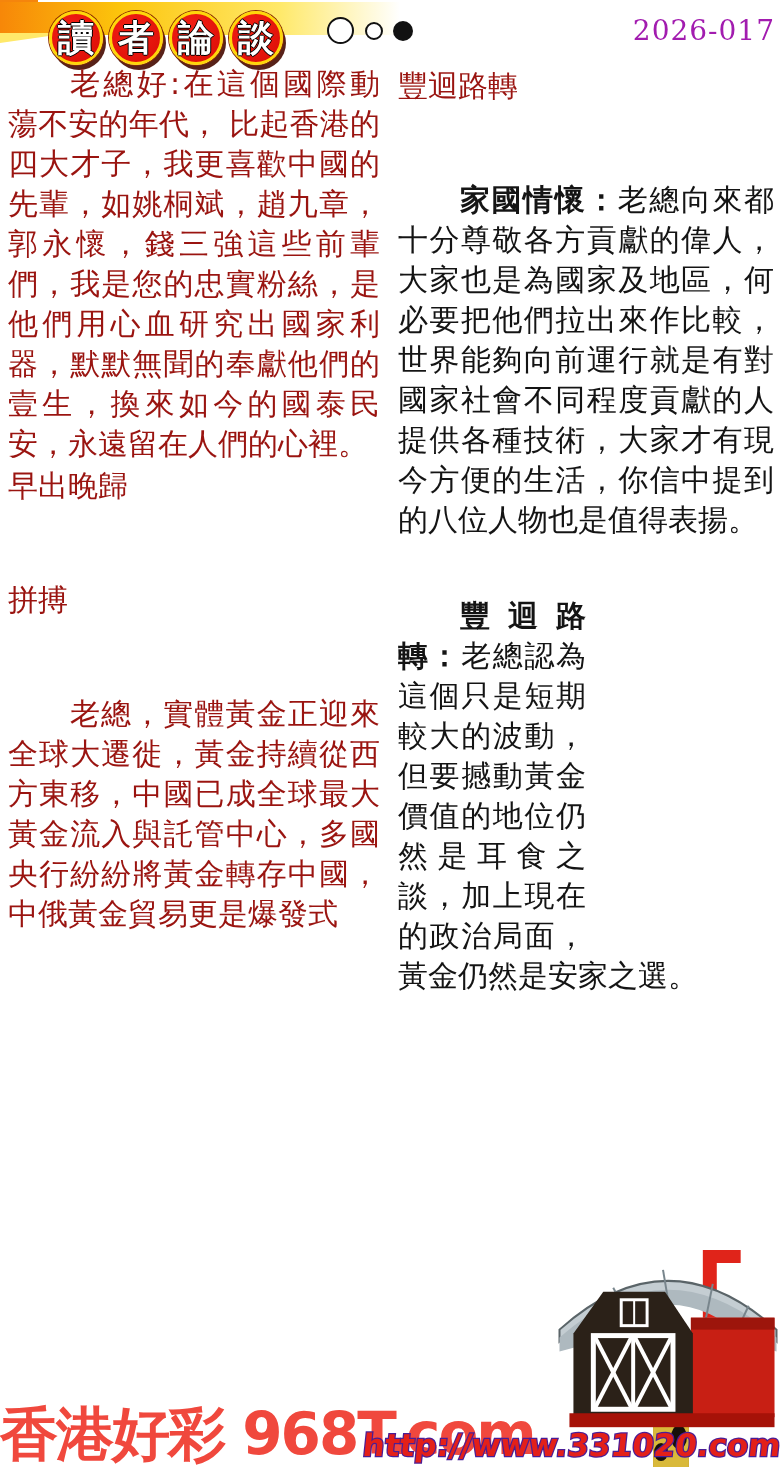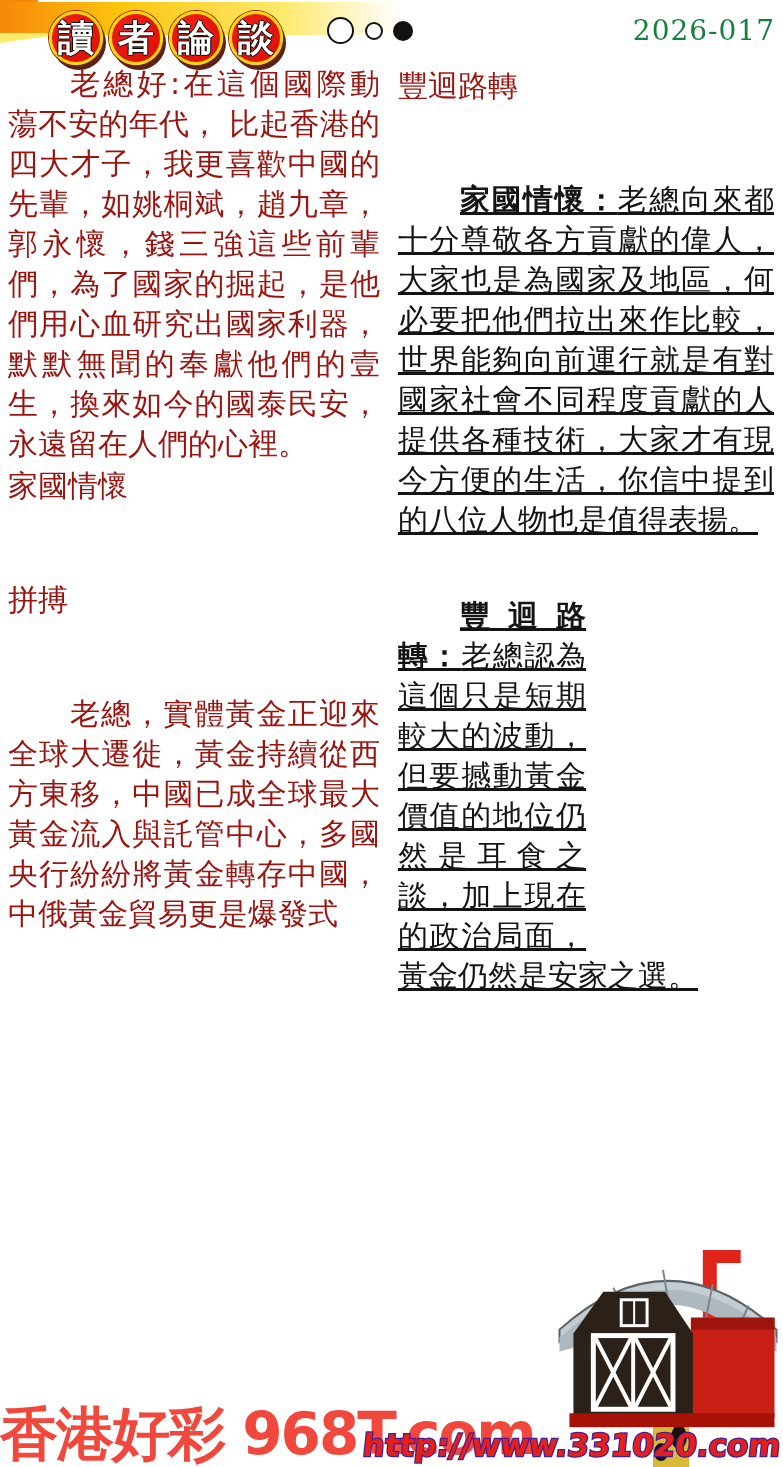--- a/index.html
+++ b/index.html
@@ -27,38 +27,38 @@
     box-shadow:0 0 0 1px #8a2a00, 3px 5px 0 rgba(70,10,0,.9);
     color:#ffffff; font-weight:bold; font-size:36px; line-height:48px; text-align:center;
     text-shadow:-1px 0 #000, 1px 0 #000, 0 -1px #000, 0 1px #000;
   }
   .dot { position:absolute; border-radius:50%; }
   .dot-large  { left:327px; top:17px; width:27px; height:27px; background:#fff; border:2px solid #111; }
   .dot-small  { left:365px; top:22px; width:18px; height:18px; background:#fff; border:2px solid #111; }
   .dot-filled { left:393px; top:21px; width:20px; height:20px; background:#111; }
   .issue {
     position:absolute; right:8px; top:14px;
-    font-family:"DejaVu Serif", serif; font-size:28px; color:#15803d; letter-spacing:1px;
+    font-family:"DejaVu Serif", serif; font-size:28px; color:#a21caf; letter-spacing:1px;
   }
 
   
   .col {
     position:absolute; top:64px; font-size:30px; line-height:40px;
     text-align:justify; text-justify:inter-character; word-break:break-all;
   }
   .col-left  { left:8px;   width:372px; }
   .col-right { left:398px; width:377px; }
   .letter { color:#9a1410; }
   .reply  { color:#141414; }
   .reply b { font-weight:bold; }
   .indent { text-indent:62px; }
   .sig {
     color:#9a1410; text-align:left; padding-right:16px; margin:2px 0 74px 0;
   }
-  .reply { margin:0 1px 56px 0;text-decoration:underline; }
+  .reply { margin:0 1px 56px 0; }
 
   
   .mb-float { float:right; width:188px; height:230px; margin-top:122px; }
 
   
   .mailbox { position:absolute; left:553px; top:1248px; width:230px; height:219px; }
 
   
   .wm-brand {
     position:absolute; left:0; top:1396px; white-space:nowrap;
@@ -88,22 +88,22 @@
   <div class="logo-circle" style="left:229px">談</div>
 </div>
 
 <span class="dot dot-large"></span>
 <span class="dot dot-small"></span>
 <span class="dot dot-filled"></span>
 
 <div class="issue">2026-017</div>
 
 <div class="col col-left">
-  <p class="letter indent">老總好:在這個國際動蕩不安的年代， 比起香港的四大才子，我更喜歡中國的先輩，如姚桐斌，趙九章，郭永懷，錢三強這些前輩們，為了國家的掘起，是他們用心血研究出國家利器，默默無聞的奉獻他們的壹生，換來如今的國泰民安，永遠留在人們的心裡。</p>
-  <p class="sig">家國情懷</p>
+  <p class="letter indent">老總好:在這個國際動蕩不安的年代， 比起香港的四大才子，我更喜歡中國的先輩，如姚桐斌，趙九章，郭永懷，錢三強這些前輩們，我是您的忠實粉絲，是他們用心血研究出國家利器，默默無聞的奉獻他們的壹生，換來如今的國泰民安，永遠留在人們的心裡。</p>
+  <p class="sig">早出晚歸</p>
   <p class="sig">拼搏</p>
   <p class="letter indent">老總，實體黃金正迎來全球大遷徙，黃金持續從西方東移，中國已成全球最大黃金流入與託管中心，多國央行紛紛將黃金轉存中國，中俄黃金貿易更是爆發式</p>
 </div>
 
 <div class="col col-right">
   <p class="sig">豐迴路轉</p>
   <p class="reply indent"><b>家國情懷：</b><span>老總向來都十分尊敬各方貢獻的偉人，大家也是為國家及地區，何必要把他們拉出來作比較，世界能夠向前運行就是有對國家社會不同程度貢獻的人提供各種技術，大家才有現今方便的生活，你信中提到的八位人物也是值得表揚。</span></p>
   <p class="reply indent"><span class="mb-float"></span><b>豐迴路轉：</b><span>老總認為這個只是短期較大的波動，但要撼動黃金價值的地位仍然是耳食之談，加上現在的政治局面，黃金仍然是安家之選。</span></p>
 </div>
 

